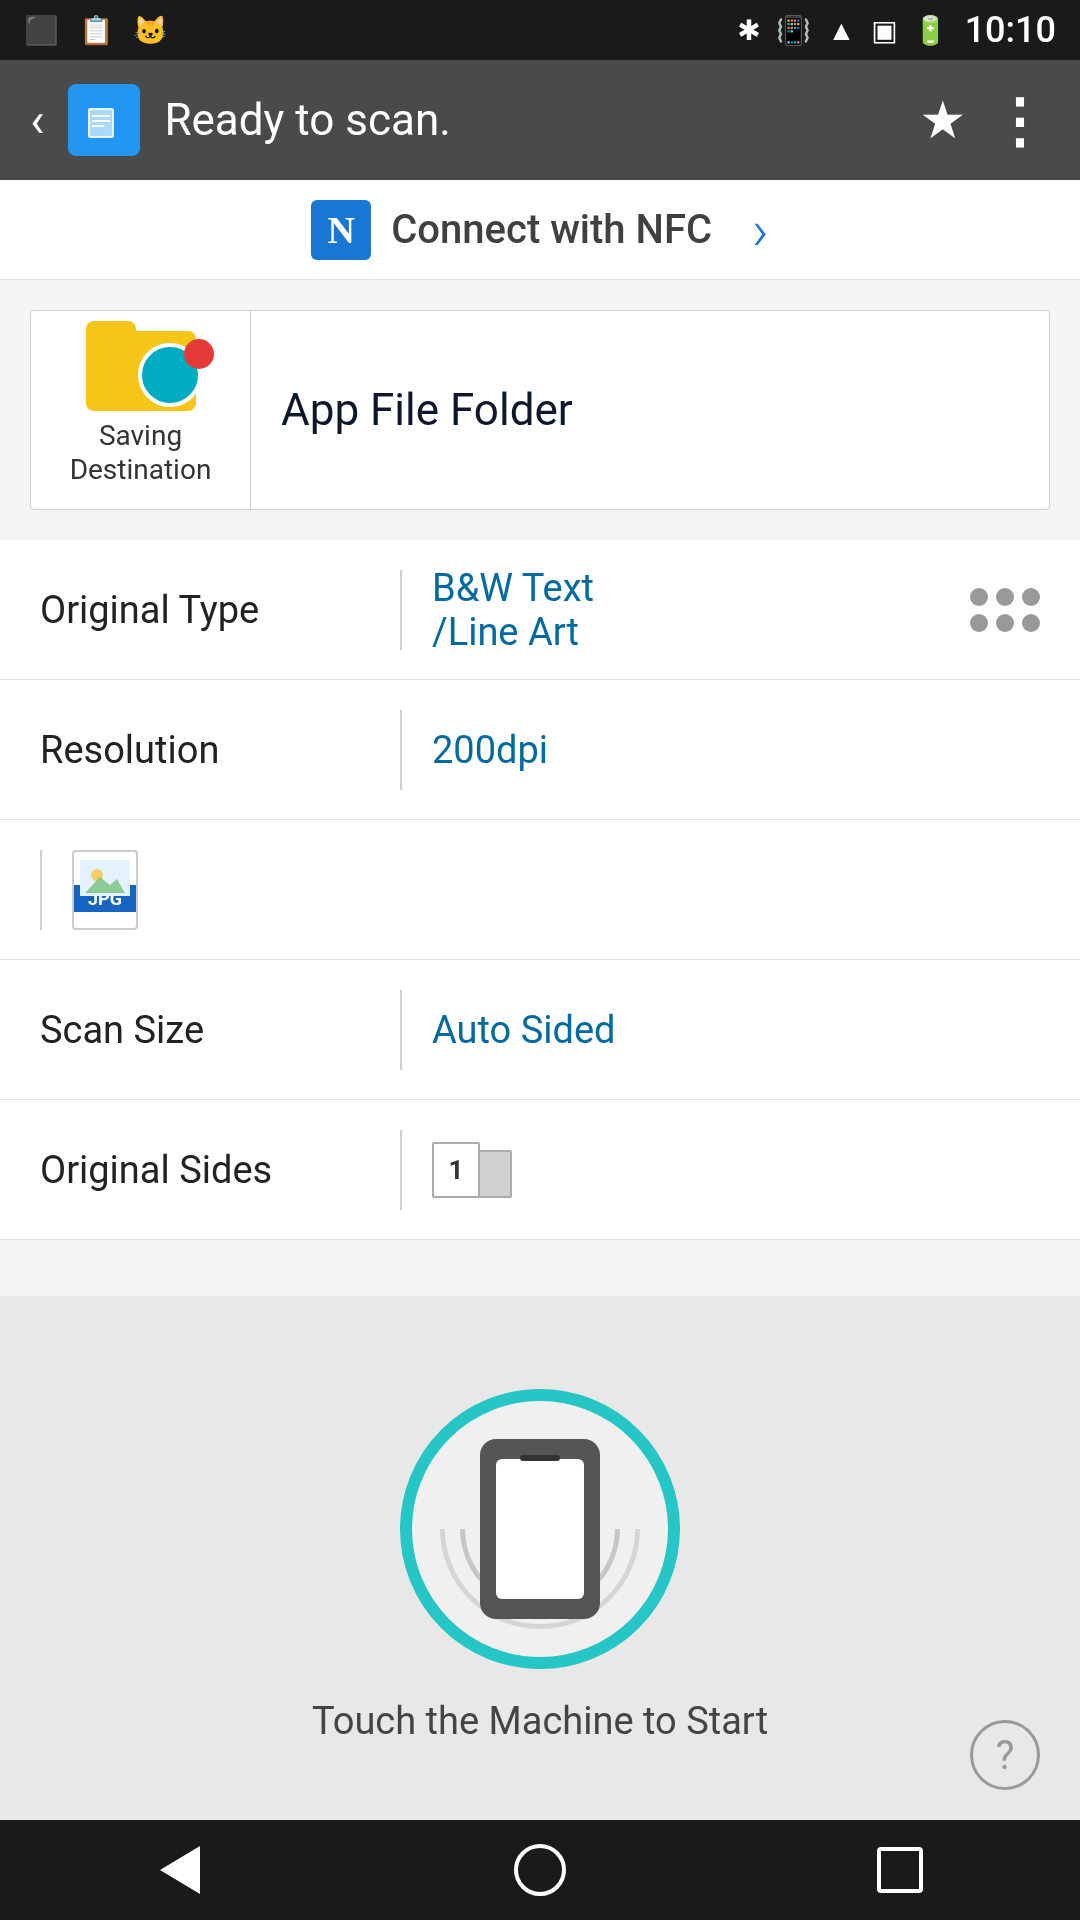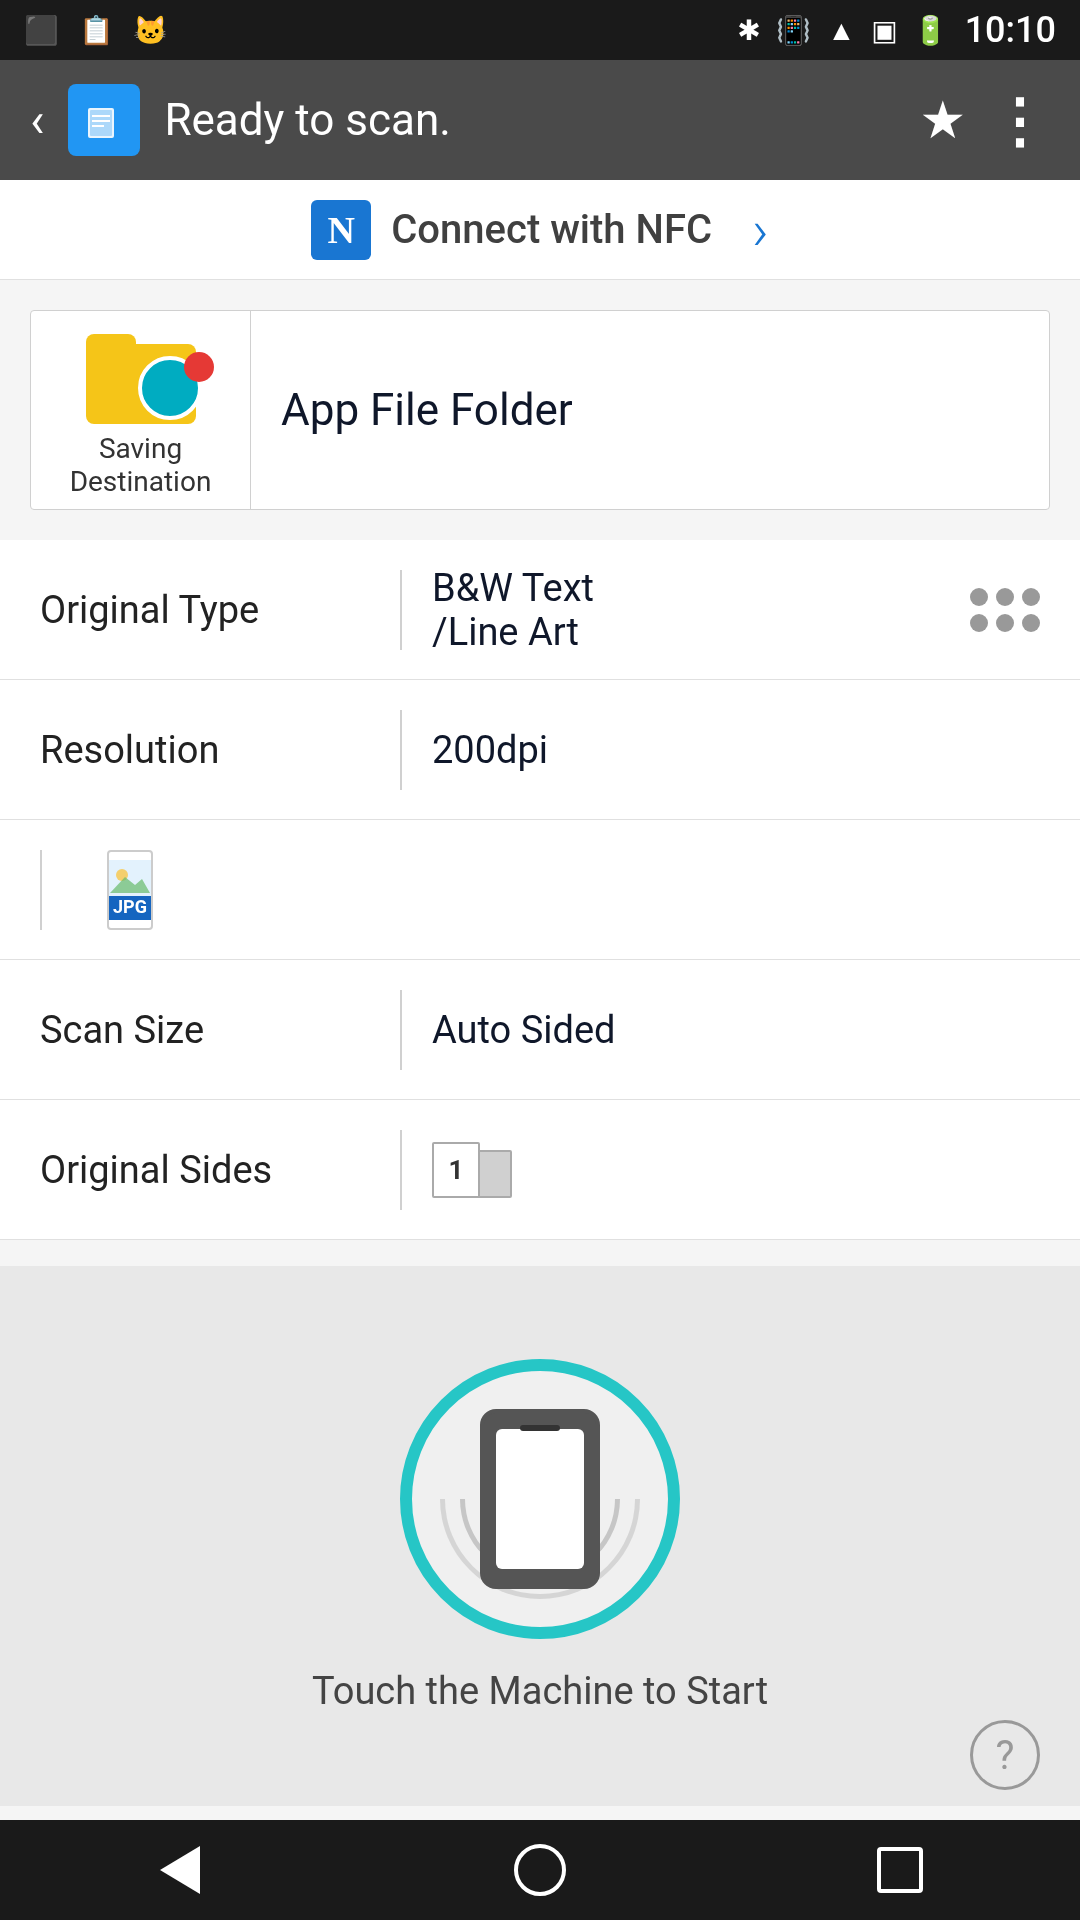--- a/index.html
+++ b/index.html
@@ -131,21 +131,21 @@
       align-items: center;
       height: 200px;
       overflow: hidden;
     }
     .saving-dest-left {
       width: 220px;
       height: 100%;
       display: flex;
       flex-direction: column;
       align-items: center;
-      justify-content: flex-end;
+      justify-content: flex-start;
       padding: 10px;
       border-right: 1px solid #d0d0d0;
       gap: 8px;
     }
     .folder-icon-container {
       position: relative;
       width: 110px;
       height: 90px;
     }
     .folder-body {
@@ -199,51 +199,50 @@
     }
     .settings-row-divider {
       width: 2px;
       height: 80px;
       background: #d0d0d0;
       margin-right: 30px;
     }
     .settings-row-value {
       flex: 1;
       font-size: 38px;
-      color: #0f172a;
+      color: #0369a1;
     }
 
     
     .dots-icon {
       display: grid;
       grid-template-columns: repeat(3, 18px);
       gap: 8px;
     }
     .dot {
       width: 18px;
       height: 18px;
       background: #999;
       border-radius: 50%;
     }
 
     
     .jpeg-icon {
-      width: 46px;
+      width: 66px;
       height: 80px;
       background: white;
       border: 2px solid #ccc;
       border-radius: 4px;
       display: flex;
       flex-direction: column;
       align-items: center;
       justify-content: flex-end;
-      padding-bottom: 8px;
+      padding-bottom: 16px;
       position: relative;
       overflow: hidden;
-      margin-left: 35px;
     }
     .jpeg-tag {
       background: #1565c0;
       color: white;
       font-size: 16px;
       font-weight: 700;
       padding: 2px 4px;
       width: 100%;
       text-align: center;
     }
@@ -284,21 +283,21 @@
       background: #d0d0d0;
       border: 2px solid #aaa;
       border-radius: 2px;
       margin-left: -8px;
       z-index: 1;
     }
 
     
     .scan-area {
       position: absolute;
-      bottom: 114px;
+      bottom: 84px;
       width: 100%;
       height: 540px;
       background: #e8e8e8;
       display: flex;
       flex-direction: column;
       align-items: center;
       justify-content: center;
       gap: 30px;
     }
     .scan-circle {

